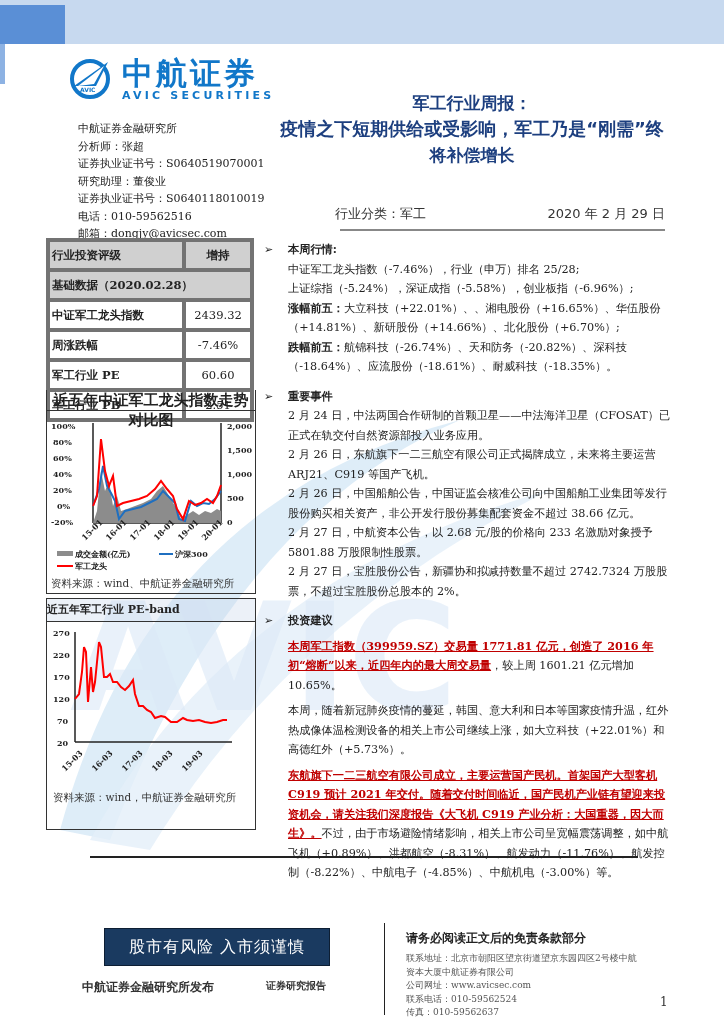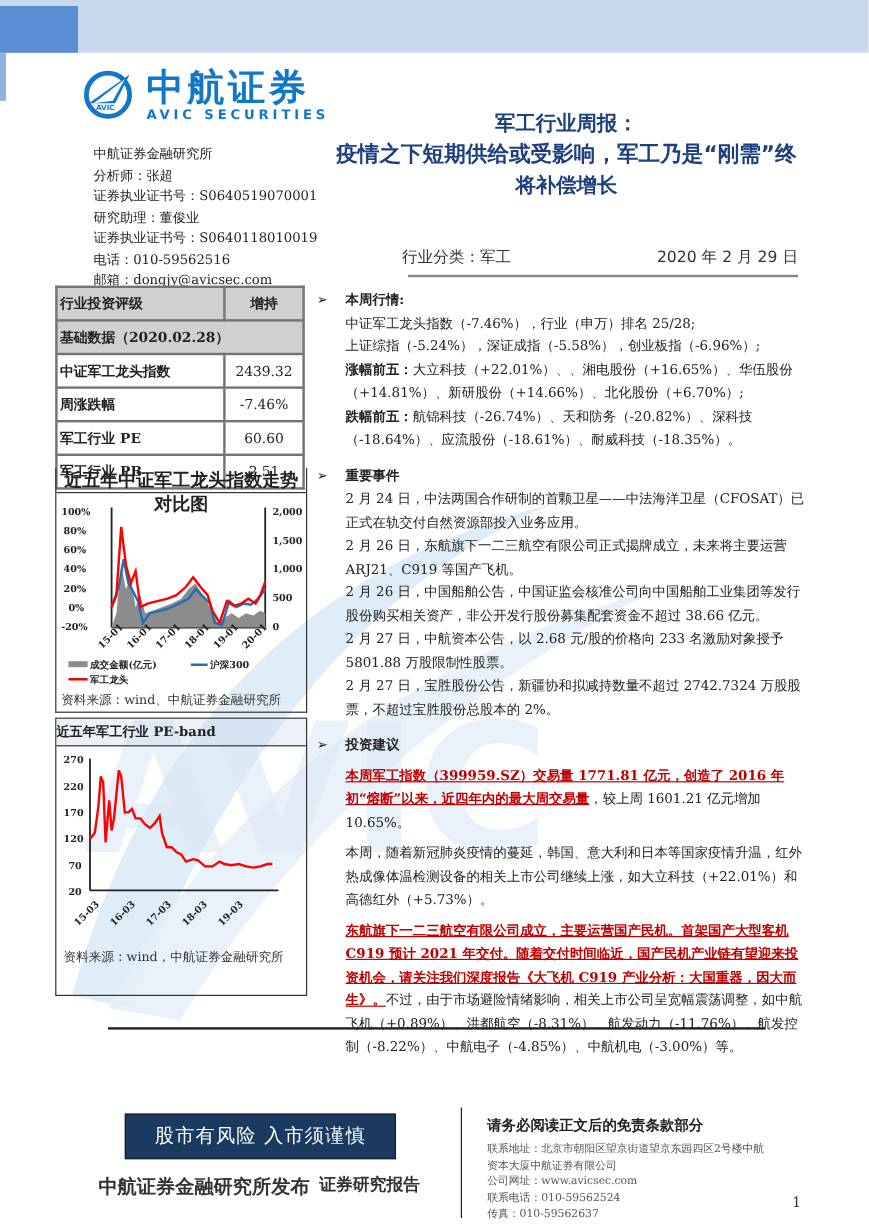--- a/index.html
+++ b/index.html
@@ -30,21 +30,21 @@
   .title-block .t3 { font-size:17px; line-height:26px; }
 
   .analyst { position:absolute; left:78px; top:120px; font-size:11px; line-height:17.5px; color:#222; }
 
   .classline { position:absolute; left:335px; top:205px; width:330px; display:flex; justify-content:space-between;
     font-family:"DejaVu Sans", sans-serif; font-size:13px; color:#333; }
   .classline-rule { position:absolute; left:340px; top:229px; width:325px; height:2px; background:#888; }
 
   
   .lefttable { position:absolute; left:46px; top:238px; width:208px; border:1px solid #333; border-collapse:collapse; font-size:11.5px; }
-  .lefttable td { border:2px solid #737373; height:26px; padding:0 2px; }
+  .lefttable td { border:4px solid #737373; height:26px; padding:0 2px; }
   .lefttable .hdr { background:#d0d0d0; font-weight:bold; }
   .lefttable .hdr2 { background:#d0d0d0; font-weight:bold; }
   .lefttable .val { text-align:center; width:60px; }
   .lefttable .lbl { font-weight:bold; }
 
   .chartbox { position:absolute; left:46px; top:390px; width:208px; border:1px solid #333; border-top:none; }
   .chartbox .ctitle { text-align:center; font-weight:bold; font-size:15px; height:20px; line-height:20px; border-bottom:1px solid #333; }
   .chartbox .src { font-size:10.5px; padding:2px 4px; color:#333; }
 
   .pebox { position:absolute; left:46px; top:598px; width:208px; height:230px; border:1px solid #333; }
@@ -58,22 +58,22 @@
   .sec .stitle { font-weight:bold; }
   .b { font-weight:bold; }
   .red { color:#c00000; font-weight:bold; text-decoration:underline; }
   .gap { height:10px; }
   .gap2 { height:6px; }
 
   .bottomrule { position:absolute; left:90px; top:856px; width:548px; height:2px; background:#222; }
 
   .riskbox { position:absolute; left:104px; top:928px; width:224px; height:36px; background:#1a3a60; border:1px solid #0d1e33;
     color:#fff; font-size:16px; text-align:center; line-height:36px; letter-spacing:1px; }
-  .pub1 { position:absolute; left:82px; top:979px; font-family:"DejaVu Sans", sans-serif; font-weight:bold; font-size:16px; color:#333; }
-  .pub2 { position:absolute; left:266px; top:979px; font-family:"DejaVu Sans", sans-serif; font-weight:bold; font-size:14px; color:#333; }
+  .pub1 { position:absolute; left:82px; top:979px; font-family:"DejaVu Sans", sans-serif; font-weight:bold; font-size:12px; color:#333; }
+  .pub2 { position:absolute; left:266px; top:979px; font-family:"DejaVu Sans", sans-serif; font-weight:bold; font-size:10px; color:#333; }
   .vrule { position:absolute; left:384px; top:923px; width:1px; height:92px; background:#222; }
 
   .disc { position:absolute; left:406px; top:930px; font-family:"DejaVu Sans", sans-serif; font-weight:bold; font-size:12px; color:#222; }
   .contact { position:absolute; left:406px; top:952px; font-size:9px; line-height:13.5px; color:#555; }
   .pagenum { position:absolute; left:660px; top:995px; font-size:12px; color:#333; }
 </style>
 </head>
 <body>
 
 <div class="topband">

